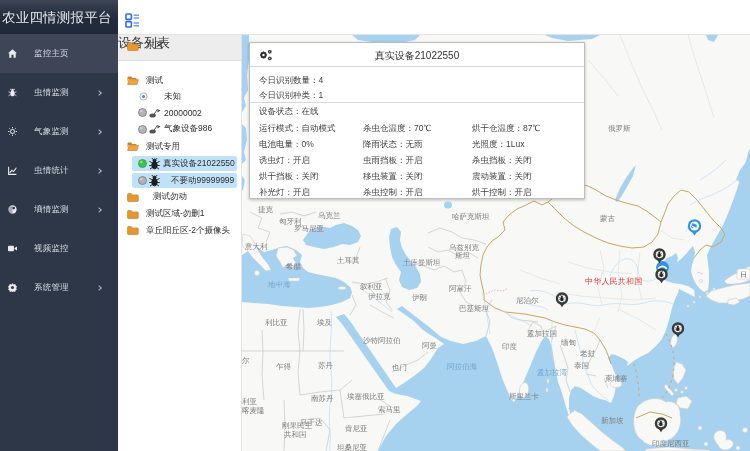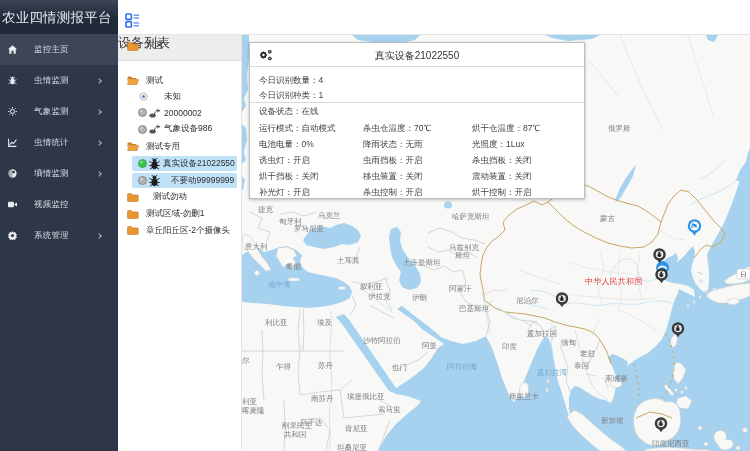--- a/index.html
+++ b/index.html
@@ -1,21 +1,21 @@
 <!DOCTYPE html>
 <html><head>
 <meta charset="utf-8">
 <style>
 *{margin:0;padding:0;box-sizing:border-box}
 html,body{width:750px;height:451px;overflow:hidden;font-family:"Liberation Sans",sans-serif;background:#fff}
 #stage{position:relative;width:750px;height:451px;overflow:hidden}
 
 #sidebar{position:absolute;left:0;top:0;width:118px;height:451px;background:#2d3748;z-index:30}
 #brand{height:34px;background:linear-gradient(#3e4656 0%,#323b4c 18%,#222b3c 55%,#202939 100%);color:#e6e9ef;font-size:13.5px;letter-spacing:0.2px;line-height:36px;padding-left:2px;white-space:nowrap}
-.mi{position:relative;height:31px;display:flex;align-items:center;color:#d3d8e0;font-size:8.5px}
+.mi{position:relative;height:39px;display:flex;align-items:center;color:#d3d8e0;font-size:8.5px}
 .mi.active{background:#3e4557}
 .mi .ic{position:absolute;left:8px;width:9px;height:9px}
 .mi .tx{position:absolute;left:34px;letter-spacing:0.2px}
 .mi .ar{position:absolute;left:97px;top:50%;width:4px;height:4px;border-top:1.3px solid #aeb4bf;border-right:1.3px solid #aeb4bf;transform:translateY(-50%) rotate(45deg)}
 
 #topbar{position:absolute;left:118px;top:0;width:632px;height:35px;background:#fff;border-bottom:1px solid #e4e4e4;z-index:20}
 #topbar svg{position:absolute;left:7px;top:13px}
 
 #panel{position:absolute;left:118px;top:35px;width:124px;height:416px;background:#fff;z-index:20;border-right:1px solid #e3e3e3}
 #panel h3{height:26px;background:#ededee;border-bottom:1px solid #ddd;font-size:13px;font-weight:normal;color:#3a3a3a;line-height:15px;}

